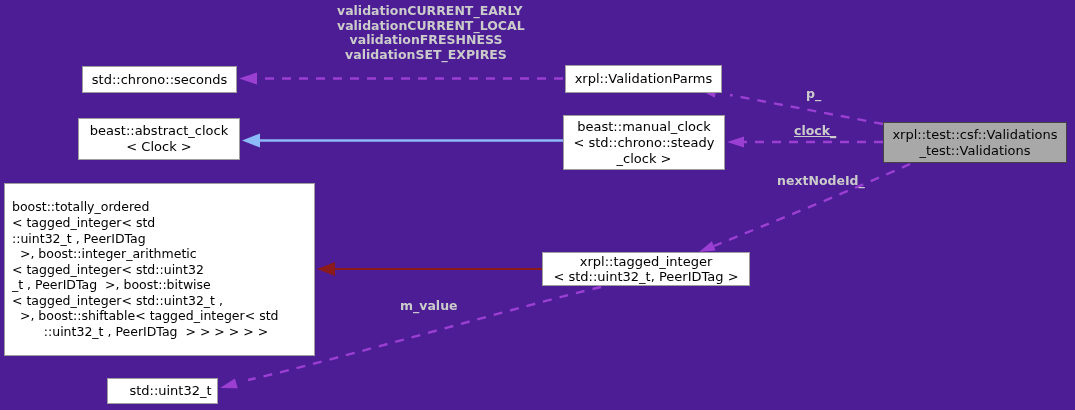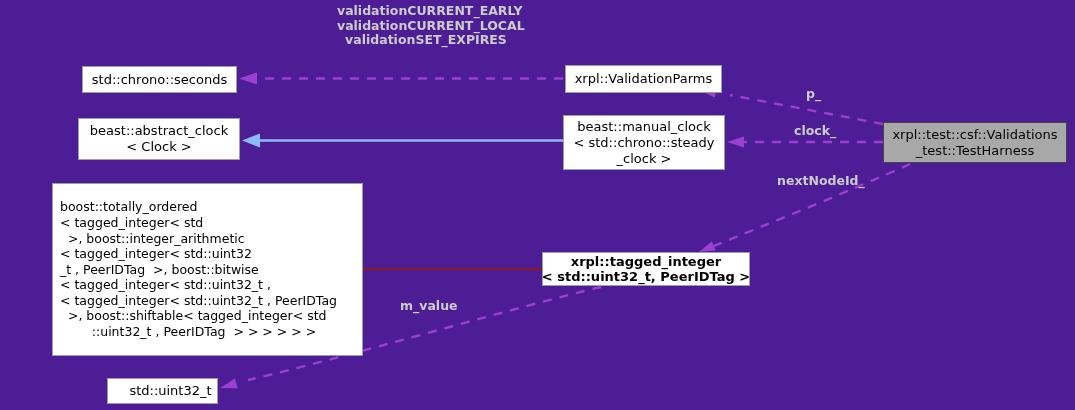--- a/index.html
+++ b/index.html
@@ -11,21 +11,21 @@
   .node{
     position:absolute;box-sizing:border-box;
     background:#ffffff;border:1.5px solid #9e9e9e;color:#000;
     display:flex;flex-direction:column;align-items:center;justify-content:center;
     font-size:13px;line-height:16px;text-align:center;cursor:pointer;
   }
   .node div{white-space:nowrap;}
   .node.focus{background:#a8a8a8;border-color:#444444;color:#050505;}
   .node.block-left{
     align-items:flex-start;text-align:left;justify-content:center;
-    font-size:12.5px;line-height:15.6px;padding:10px 7px;margin-left:48px;
+    font-size:12.5px;line-height:15.6px;padding:10px 7px;
   }
   .node.block-left div{white-space:pre;}
   .edge-label{
     position:absolute;color:#cbcbcb;font-size:12.5px;font-weight:bold;
     white-space:nowrap;line-height:14.6px;
   }
   .edge-label-stack{text-align:center;width:178px;}
 </style>
 </head>
 <body>
@@ -66,24 +66,25 @@
 
     <g>
       <line x1="542" y1="269" x2="333" y2="269" stroke="#8b1a1a" stroke-width="2.2"></line>
       <polygon points="317,269 335,262 335,276" fill="#8b1a1a"></polygon>
     </g>
   </svg>
 
   <div class="edge-label edge-label-stack" style="left:337px;top:4px;">
     <div>validationCURRENT_EARLY</div>
     <div>validationCURRENT_LOCAL</div>
+    <div>validationFRESHNESS</div>
     <div>validationSET_EXPIRES</div>
   </div>
   <div class="edge-label" style="left:806px;top:87px;">p_</div>
-  <div class="edge-label" style="left:794px;top:124px;">clock_</div>
+  <div class="edge-label" style="left:794px;top:124px;text-decoration:underline;">clock_</div>
   <div class="edge-label" style="left:777px;top:174px;">nextNodeId_</div>
   <div class="edge-label" style="left:400px;top:299px;text-align:center;">m_value</div>
 
   <div class="node" style="left:82px;top:66px;width:155px;height:27px;">
     <div>std::chrono::seconds</div>
   </div>
 
   <div class="node" style="left:565px;top:65px;width:157px;height:28px;">
     <div>xrpl::ValidationParms</div>
   </div>
@@ -94,36 +95,36 @@
   </div>
 
   <div class="node" style="left:563px;top:115px;width:162px;height:55px;">
     <div>beast::manual_clock</div>
     <div>&lt; std::chrono::steady</div>
     <div>_clock &gt;</div>
   </div>
 
   <div class="node focus" style="left:883px;top:122px;width:184px;height:41px;">
     <div>xrpl::test::csf::Validations</div>
-    <div>_test::TestHarness</div>
+    <div>_test::Validations</div>
   </div>
 
   <div class="node block-left" style="left:4px;top:183px;width:311px;height:173px;">
     <div>boost::totally_ordered</div>
     <div>&lt; tagged_integer&lt; std</div>
+    <div>::uint32_t , PeerIDTag</div>
     <div>  &gt;, boost::integer_arithmetic</div>
     <div>&lt; tagged_integer&lt; std::uint32</div>
     <div>_t , PeerIDTag  &gt;, boost::bitwise</div>
     <div>&lt; tagged_integer&lt; std::uint32_t ,</div>
-    <div>&lt; tagged_integer&lt; std::uint32_t , PeerIDTag</div>
     <div>  &gt;, boost::shiftable&lt; tagged_integer&lt; std</div>
     <div>        ::uint32_t , PeerIDTag  &gt; &gt; &gt; &gt; &gt; &gt;</div>
   </div>
 
-  <div class="node" style="left:542px;top:252px;width:208px;height:34px;line-height:15px;font-weight:bold;">
+  <div class="node" style="left:542px;top:252px;width:208px;height:34px;line-height:15px;">
     <div>xrpl::tagged_integer</div>
     <div>&lt; std::uint32_t, PeerIDTag &gt;</div>
   </div>
 
   <div class="node" style="left:107px;top:378px;width:111px;height:26px;padding-left:16px;">
     <div>std::uint32_t</div>
   </div>
 
 </div>
 

